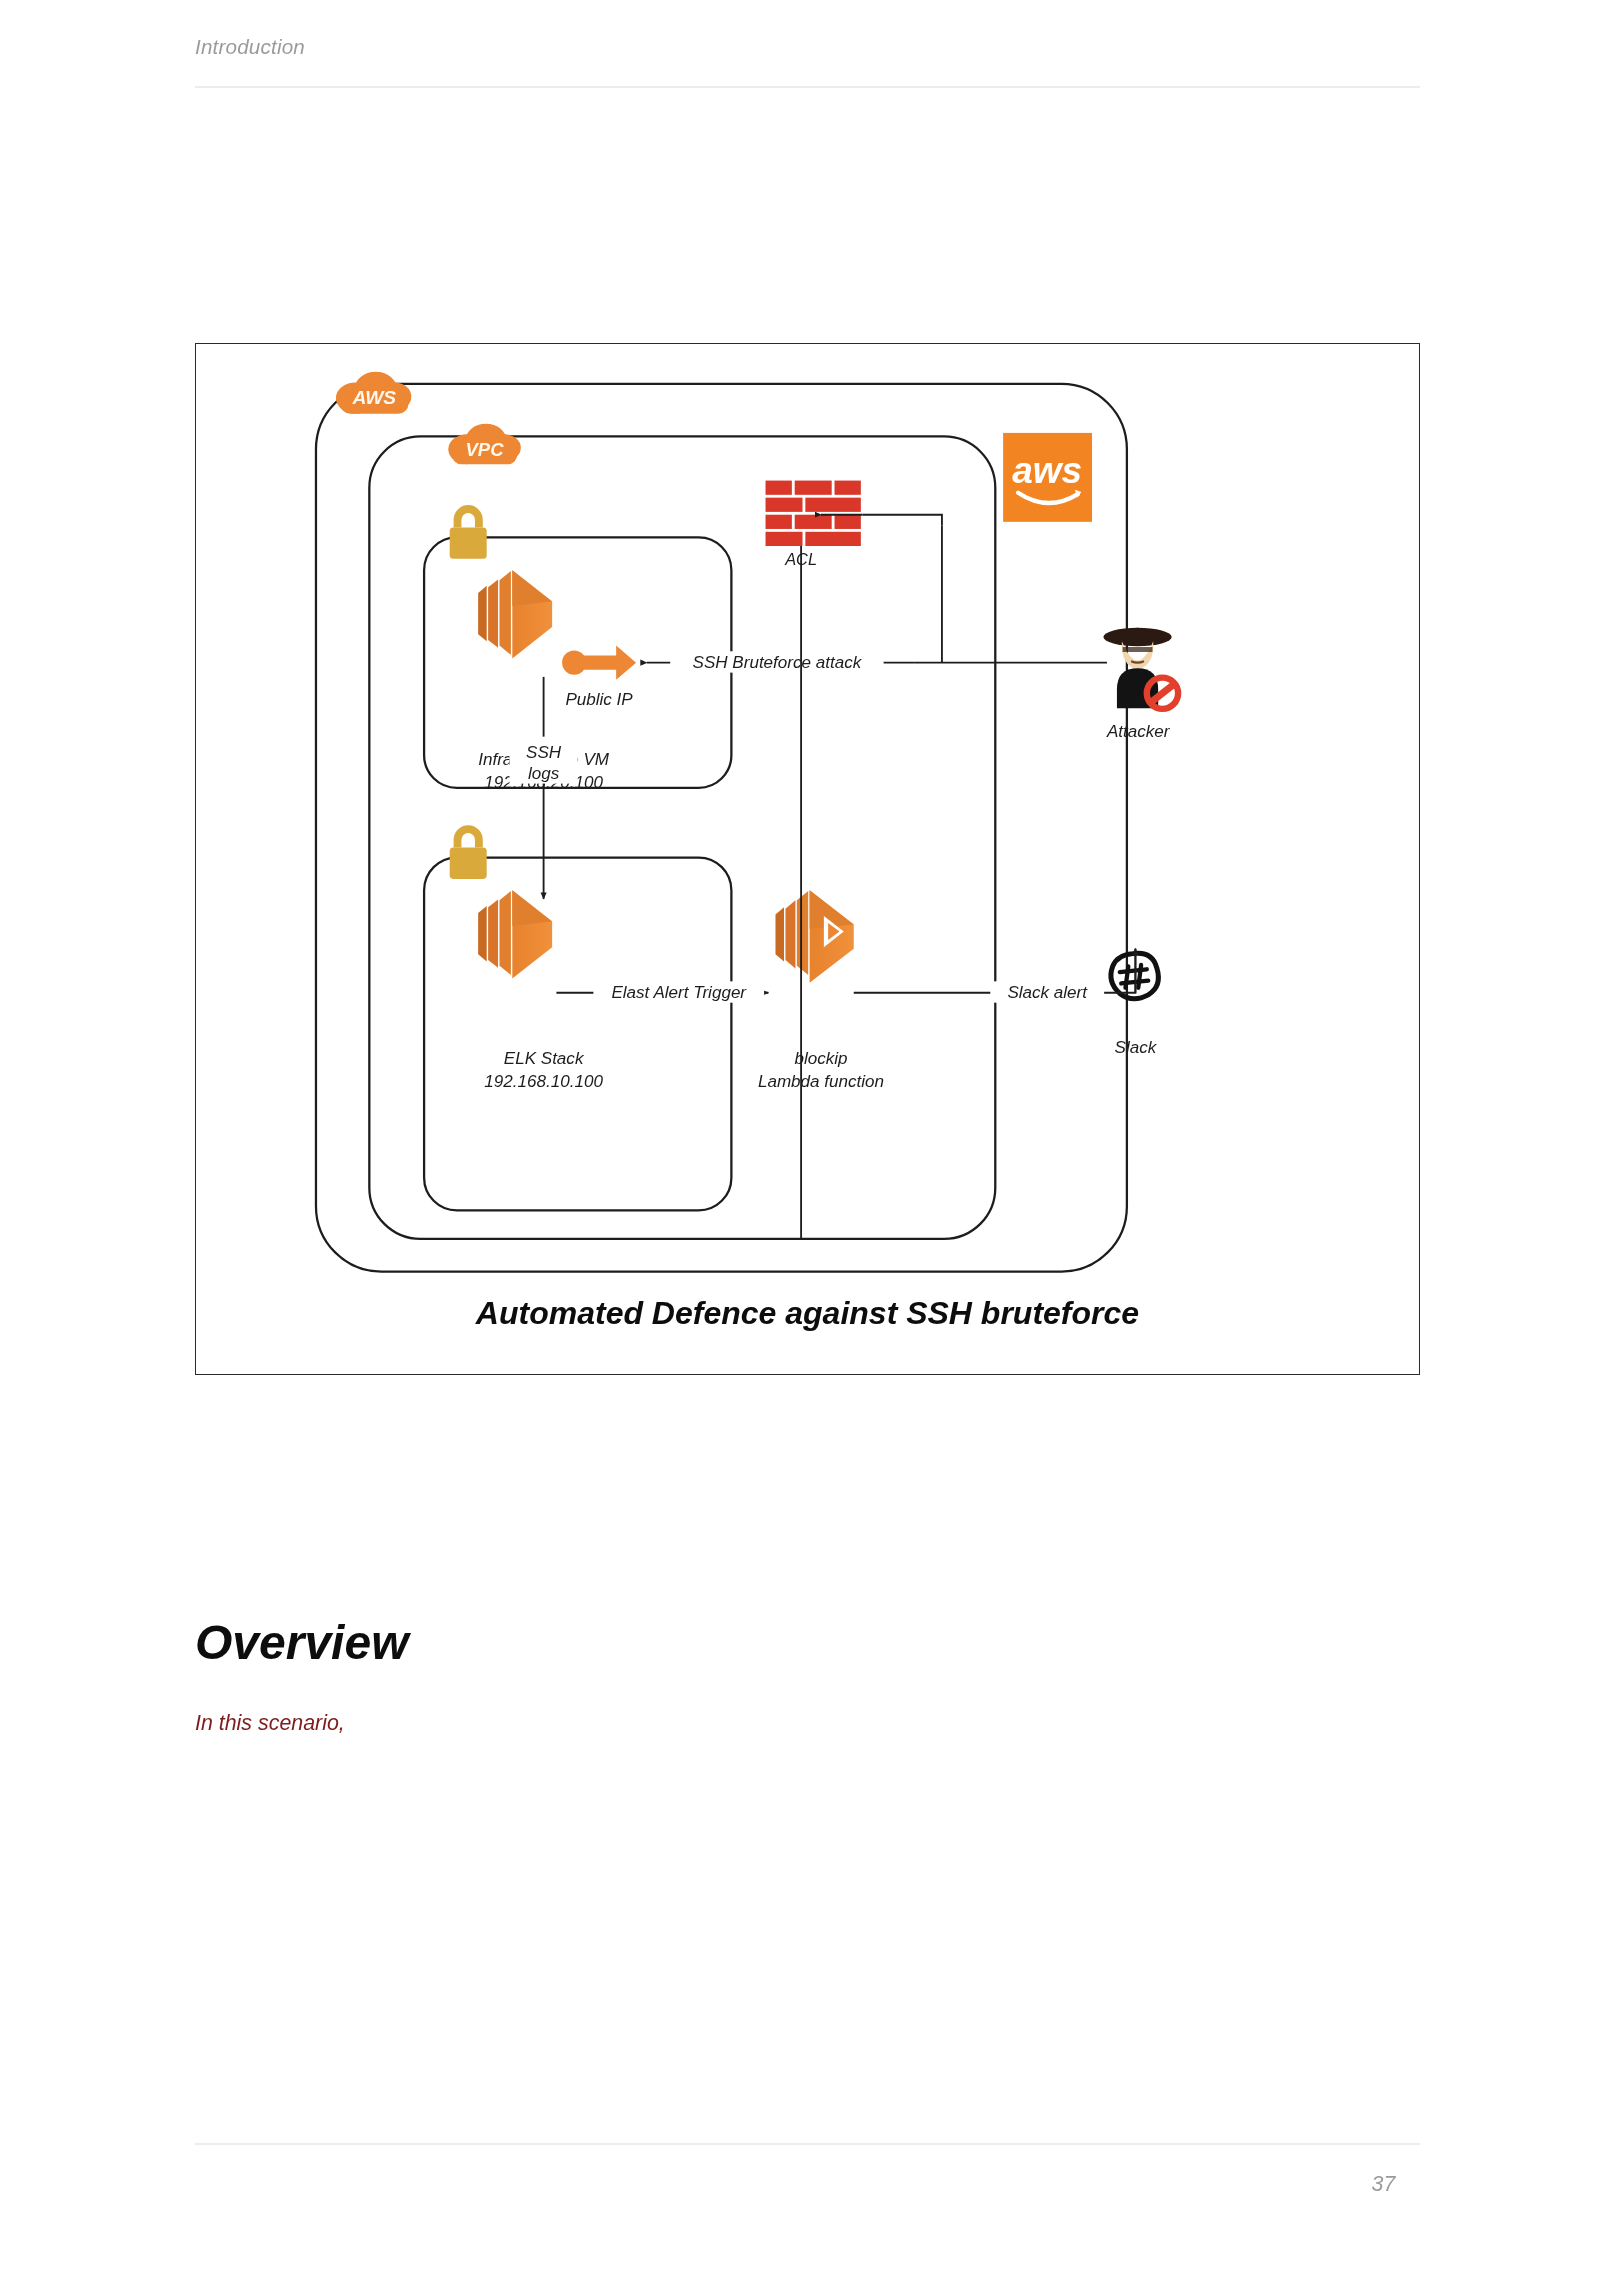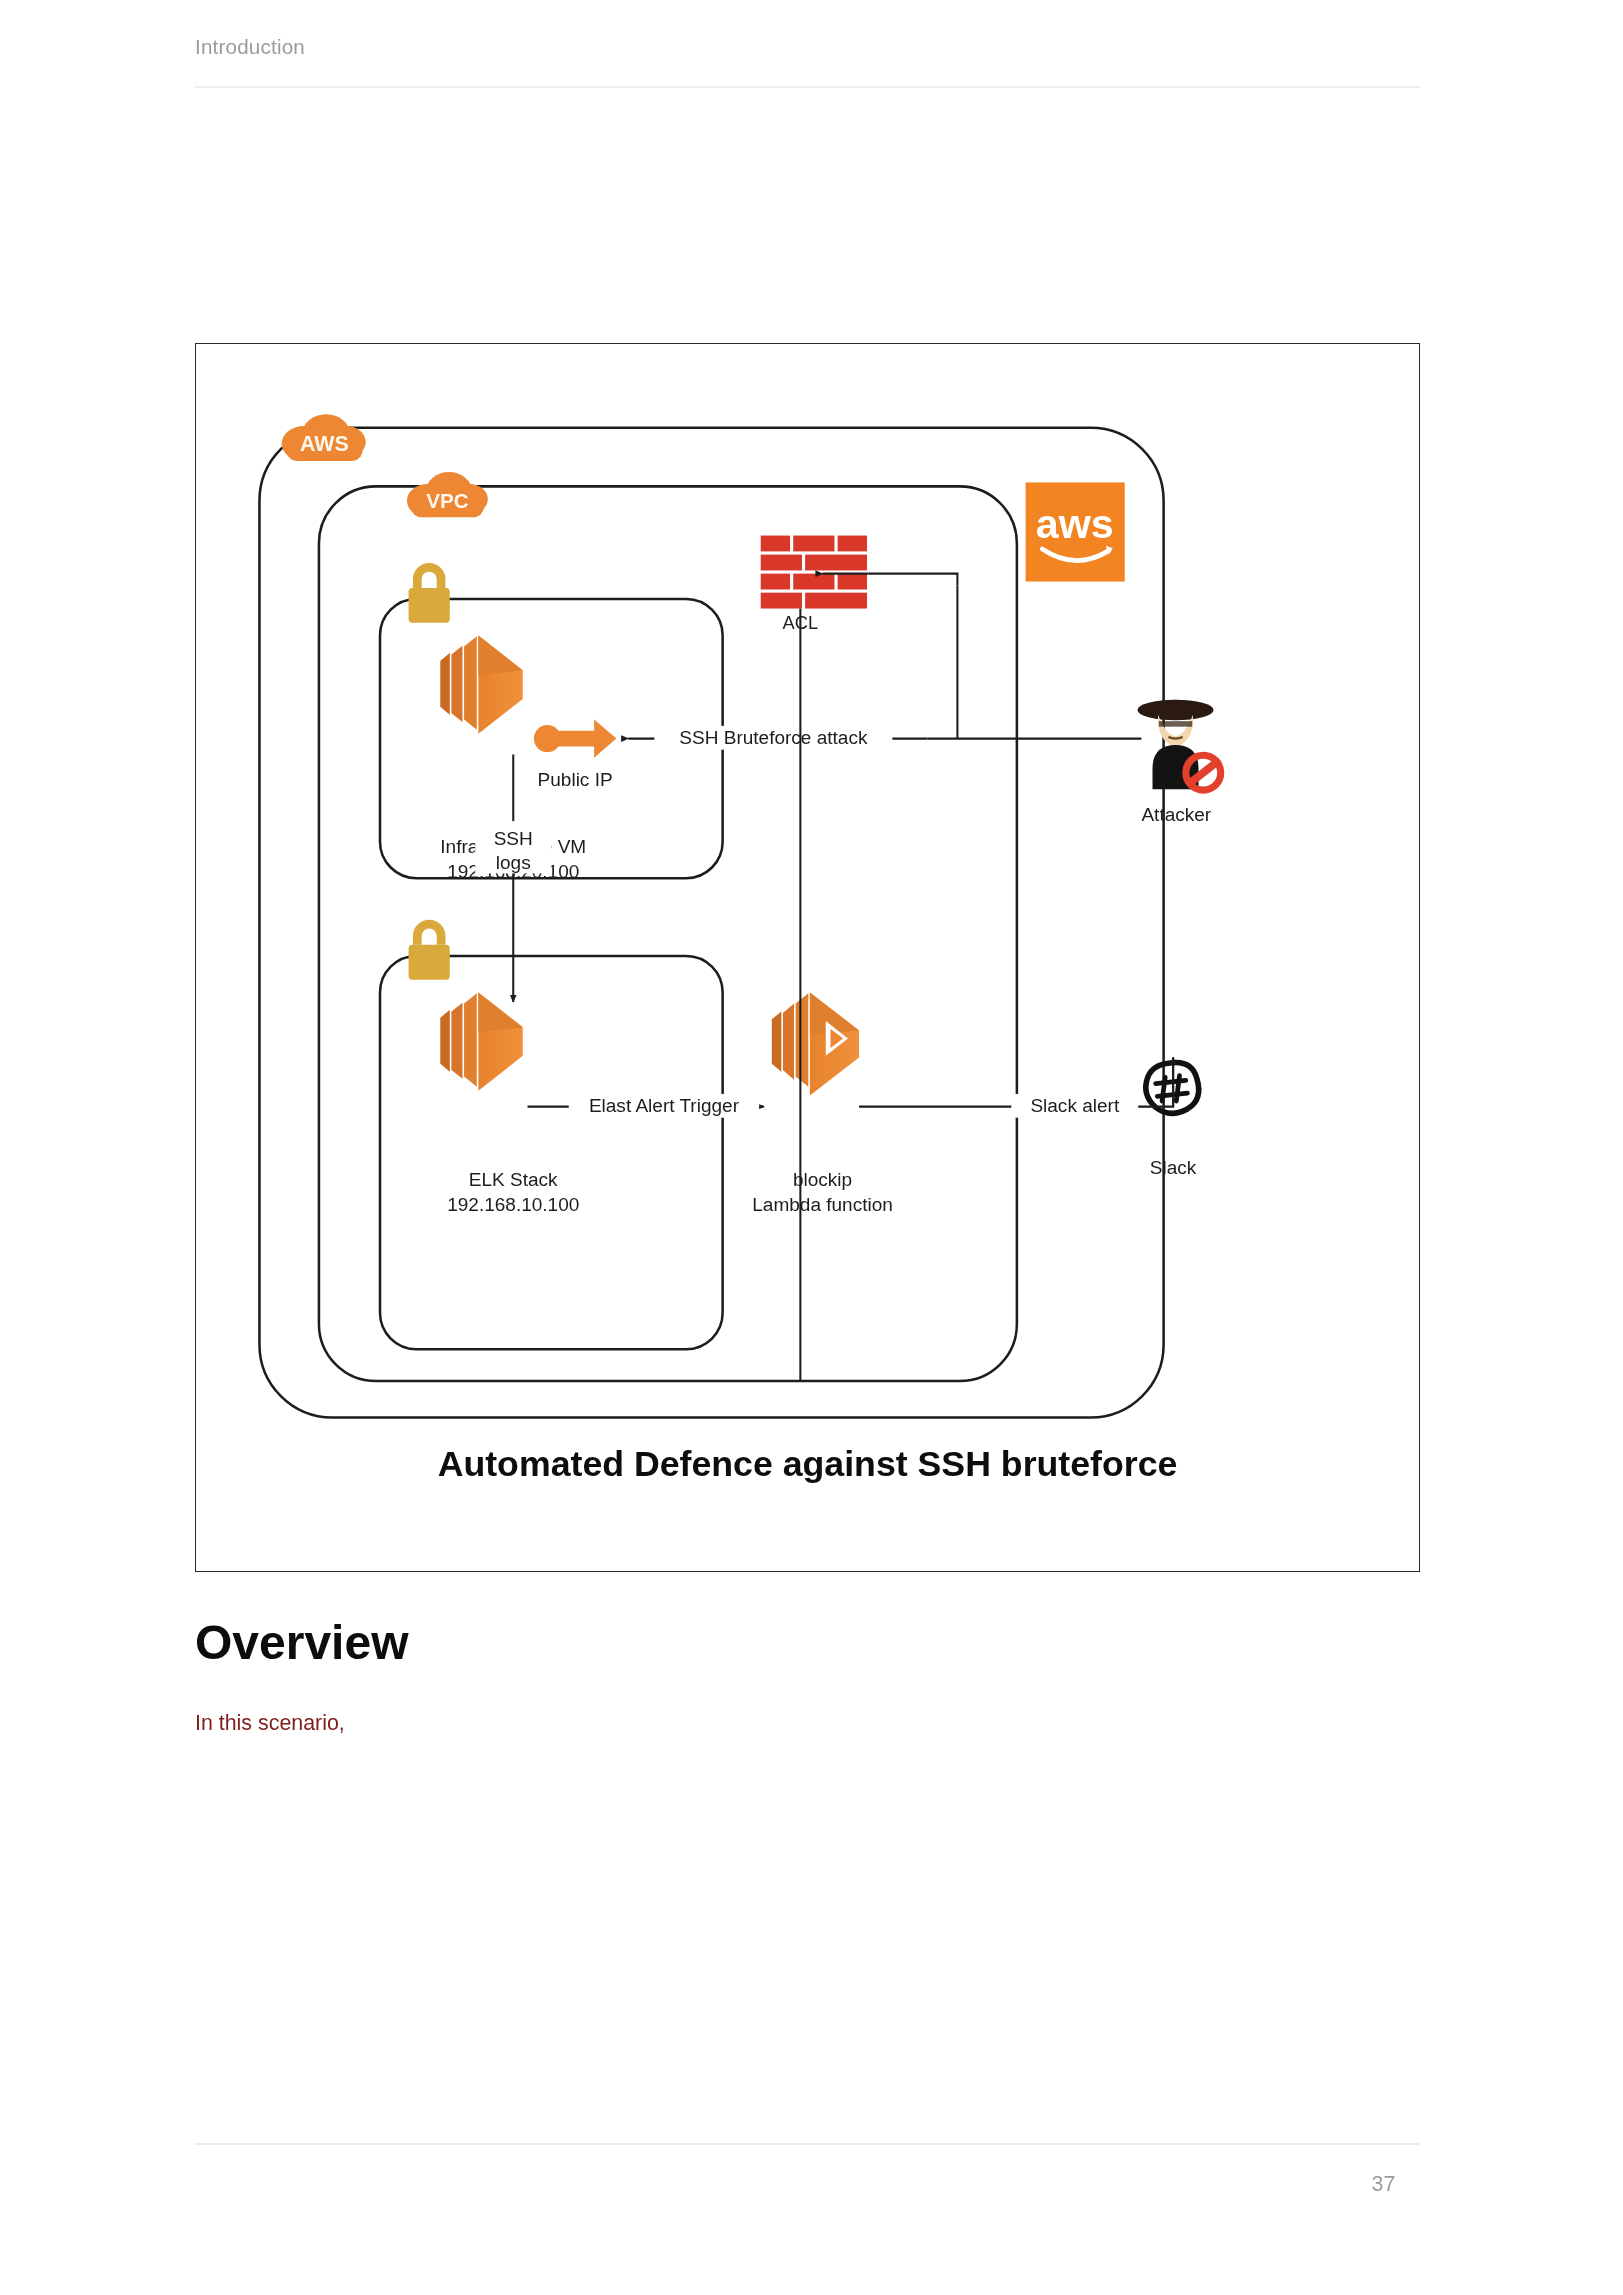--- a/index.html
+++ b/index.html
@@ -14,20 +14,21 @@
     color: #1a1a1a;
     position: relative;
     overflow: hidden;
   }
 
   
   .page {
     position: absolute;
     inset: 0;
     background: #ffffff;
+    font-style: italic;
   }
   .running-head {
     position: absolute;
     left: 195px;
     top: 35px;
     font-size: 20.6px;
     color: #9b9b9b;
     letter-spacing: 0.2px;
   }
   .head-rule {
@@ -110,21 +111,21 @@
     border-radius: 50%;
     background: #1a1a1a;
   }
 
   
   .figure {
     position: absolute;
     left: 195px;
     top: 343px;
     width: 1225px;
-    height: 1229px;
+    height: 1032px;
     border: 1.6px solid #2a2a2a;
     box-sizing: border-box;
     background: #fff;
   }
   .figure svg { display:block; width:100%; height:100%; }
 
   .fig-caption-text { font-weight: bold; }
 </style>
 </head>
 <body>

